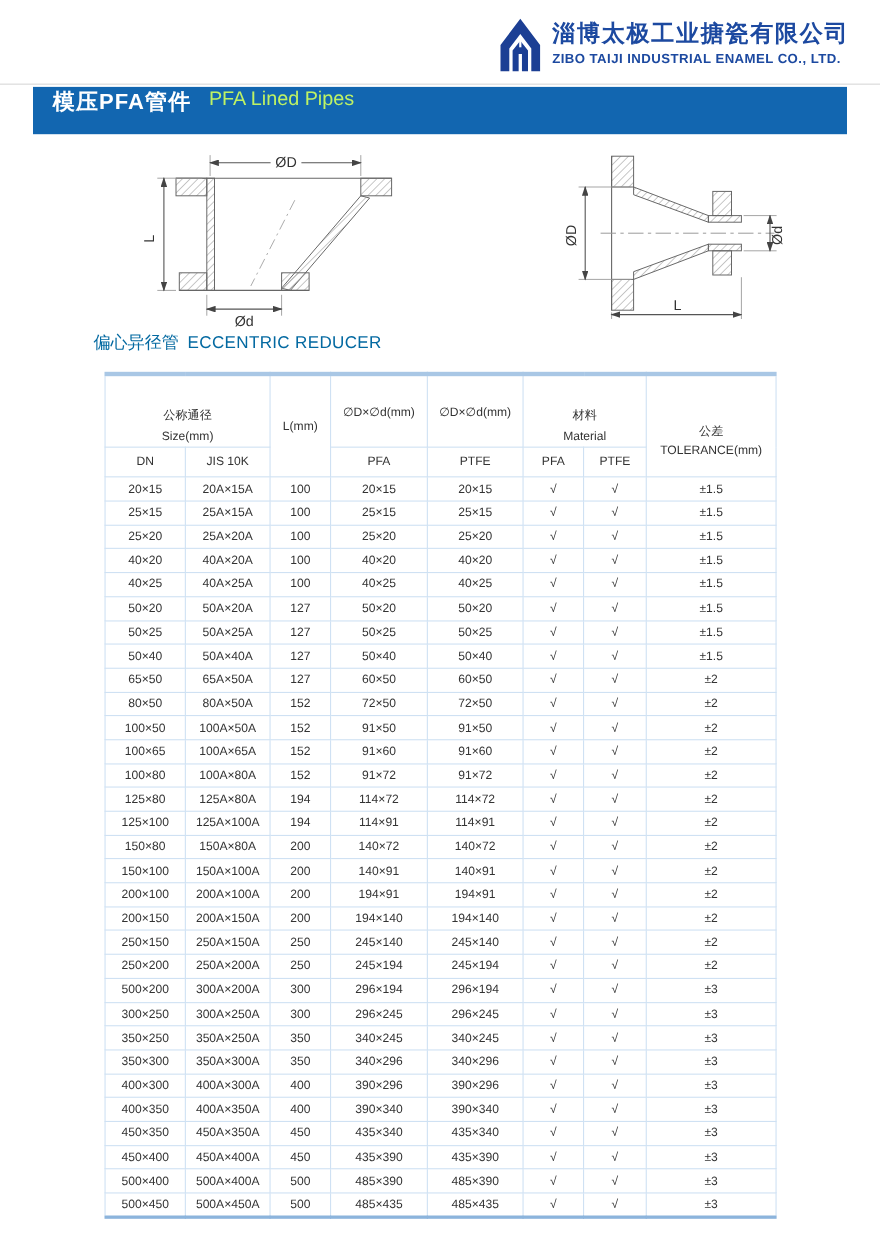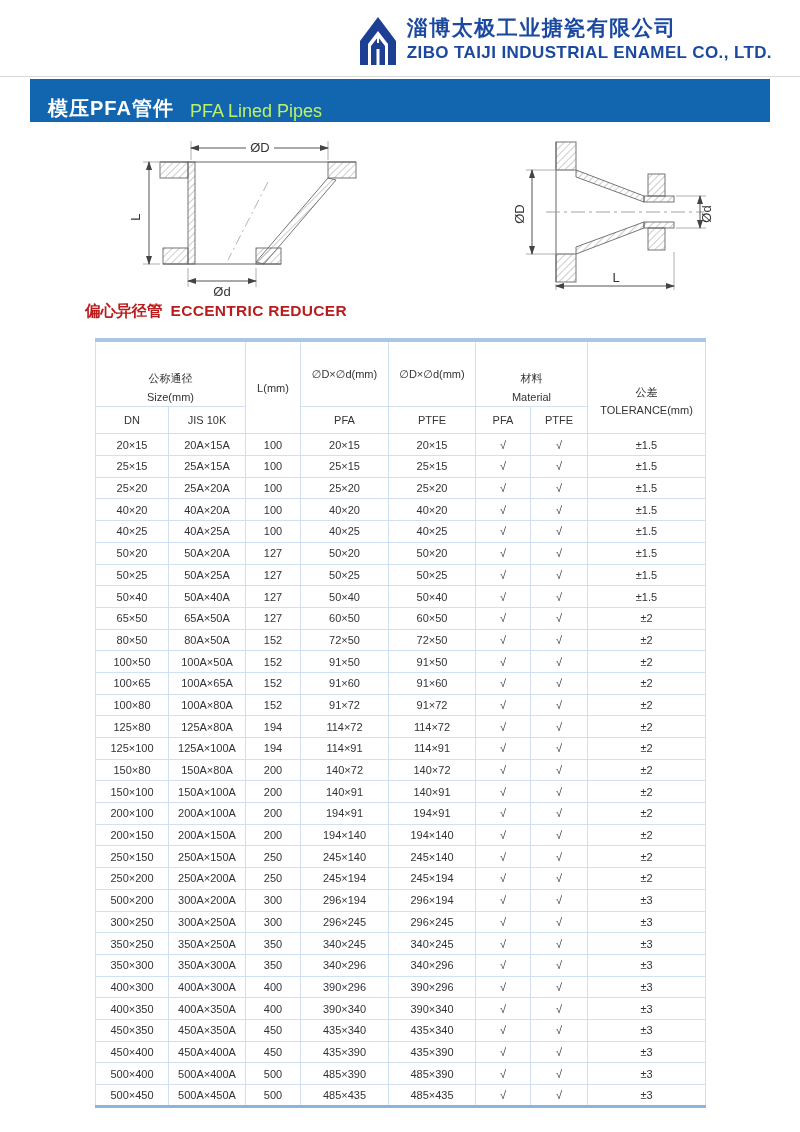--- a/index.html
+++ b/index.html
@@ -5,34 +5,34 @@
   * { margin:0; padding:0; box-sizing:border-box; }
   html,body { width:800px; height:1132px; background:#fff; font-family:"Liberation Sans",sans-serif; position:relative; overflow:hidden; }
 
   .page { position:relative; width:800px; height:1132px; }
 
   
   .header { position:absolute; top:0; left:0; width:800px; height:77px; border-bottom:1px solid #d8d8d8; background:#fff; }
   .brand { position:absolute; right:28px; top:13px; display:flex; align-items:center; gap:9px; }
   .brand-text { color:#1c49a0; display:flex; flex-direction:column; }
   .company-cn { font-size:21px; font-weight:bold; letter-spacing:1.5px; line-height:1.2; }
-  .company-en { font-size:17px; font-weight:bold; letter-spacing:0.4px; margin-top:2px; }
+  .company-en { font-size:12px; font-weight:bold; letter-spacing:0.4px; margin-top:2px; }
 
   
-  .title-bar { position:absolute; top:79px; left:30px; width:740px; height:43px; background:#1266b0; display:flex; align-items:flex-end; padding-left:18px; gap:16px; }
+  .title-bar { position:absolute; top:79px; left:30px; width:740px; height:43px; background:#1266b0; display:flex; align-items:flex-start; padding-left:18px; gap:16px; }
   .title-cn { color:#fff; font-size:20px; font-weight:bold; letter-spacing:1px; }
   .title-en { color:#bef264; font-size:18px; }
 
   
   .diagram-ecc { position:absolute; left:116px; top:134px; }
   .diagram-con { position:absolute; left:498px; top:130px; }
   .dim-text { font-size:13px; fill:#333; }
 
   
-  .caption { position:absolute; top:301px; color:#b91c1c; font-weight:bold; font-size:15.5px; white-space:nowrap; }
+  .caption { position:absolute; top:301px; color:#0369a1; font-weight:normal; font-size:15.5px; white-space:nowrap; }
   .caption-ecc { left:85px; }
   .caption-con { left:430px; }
   .caption .en { margin-left:8px; letter-spacing:0.3px; }
 
   
   .spec-table { position:absolute; left:95px; top:338px; width:610px; border-collapse:collapse; table-layout:fixed;
                 border-top:4px solid #a9c7e5; border-bottom:3px solid #8cb4dc; }
   .spec-table th, .spec-table td { border:1px solid #cfe1f3; text-align:center; vertical-align:middle;
                 font-size:11px; color:#333; font-weight:normal; padding:0; }
   .spec-table thead tr.group-row th { height:42px; }

